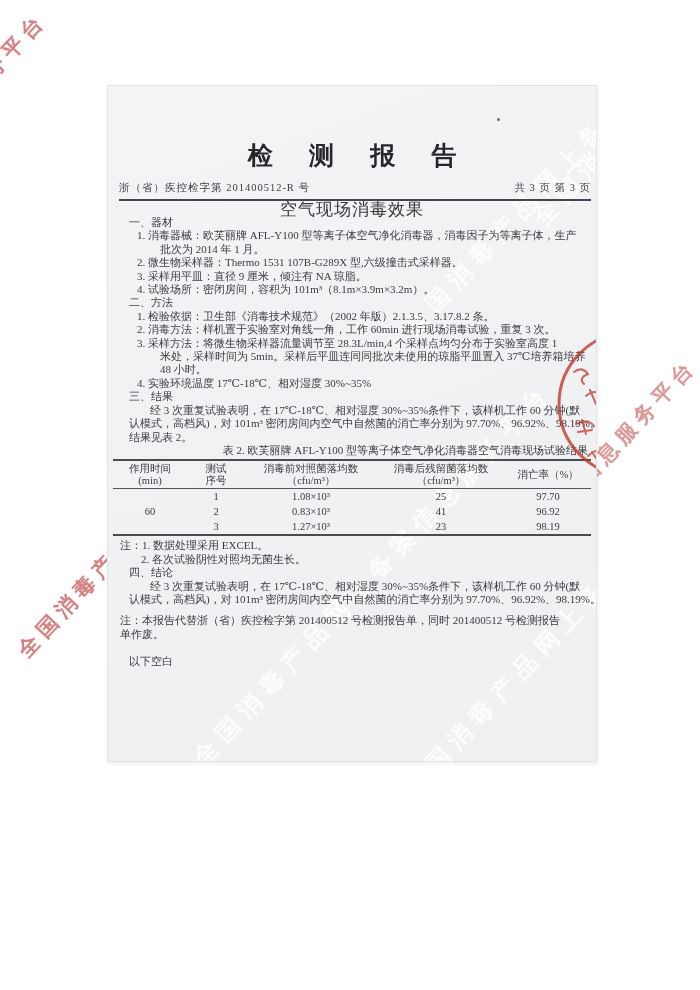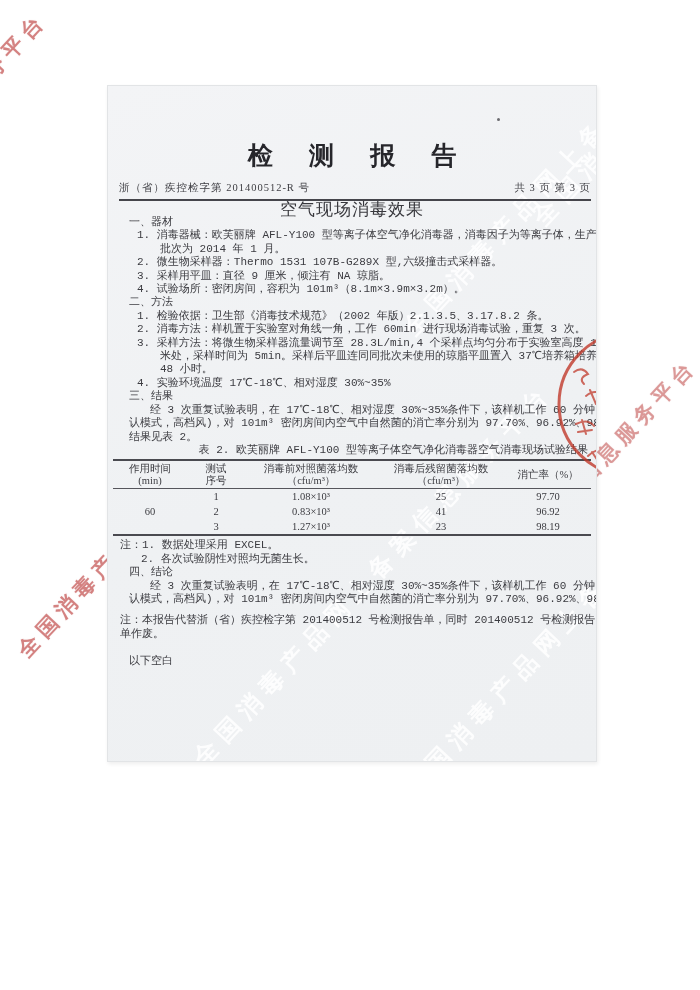--- a/index.html
+++ b/index.html
@@ -30,21 +30,21 @@
     border-bottom:2px solid #45454b;padding-bottom:4px;
   }
   .subtitle{
     position:absolute;top:112px;left:0;right:0;text-align:center;
     font-size:17px;letter-spacing:1px;color:#38383d;
   }
   .bodytext{
     position:absolute;top:130px;left:12px;width:468px;
     font-size:11px;line-height:13.4px;color:#3b3b40;
   }
-  .ln{white-space:nowrap;font-family:Liberation Mono, monospace;}
+  .ln{white-space:nowrap;}
   .l0{padding-left:0;}
   .l9{padding-left:9px;}
   .l17{padding-left:17px;}
   .l21{padding-left:21px;}
   .l30{padding-left:30px;}
   .l40{padding-left:40px;}
   .lcap{text-align:right;white-space:nowrap;padding-left:0;}
   
   table.rpt{
     border-collapse:collapse;table-layout:fixed;

